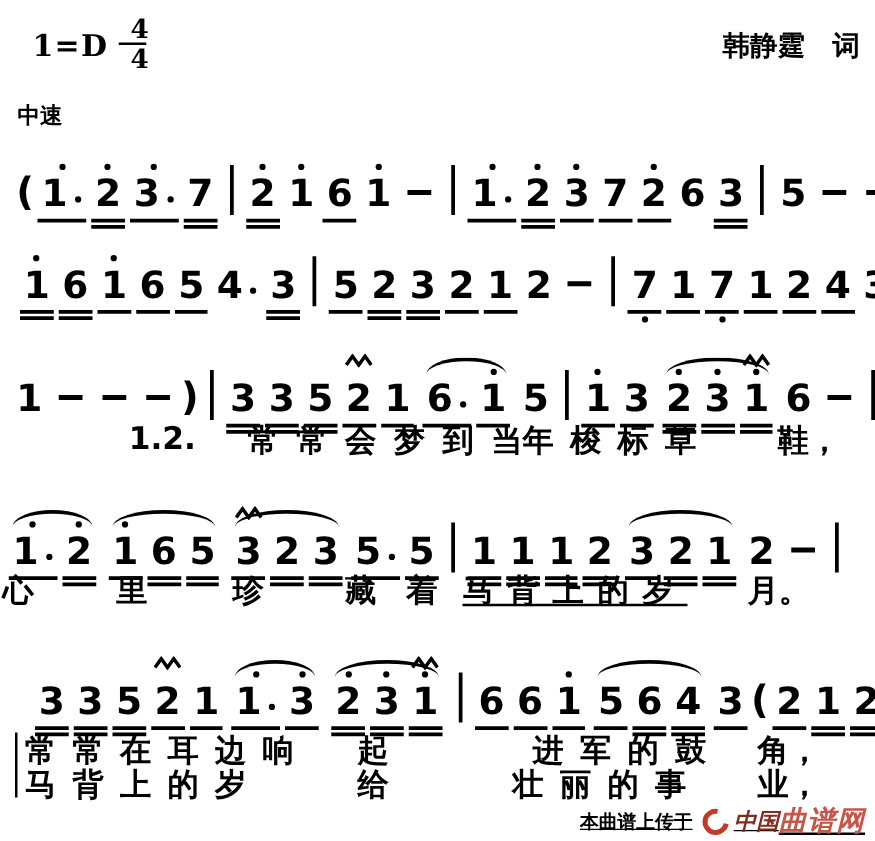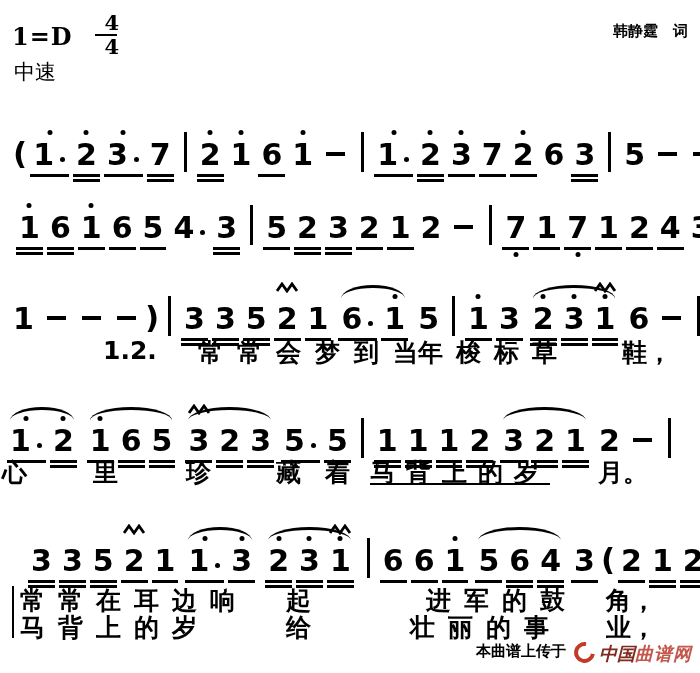--- a/index.html
+++ b/index.html
@@ -1,29 +1,29 @@
 <!DOCTYPE html>
 <html><head>
 <meta charset="utf-8">
 <style>
   html,body{margin:0;padding:0;background:#fff;}
   .page{position:relative;width:700px;height:673px;background:#fff;overflow:hidden;
         font-family:"DejaVu Sans",sans-serif;color:#000;}
 
   
-  .key-sig{position:absolute;left:12px;top:22px;font:700 24px "DejaVu Serif",serif;letter-spacing:1px;}
+  .key-sig{position:absolute;left:26px;top:22px;font:700 24px "DejaVu Serif",serif;letter-spacing:1px;}
   .time-sig{position:absolute;left:93px;top:13px;width:26px;text-align:right;
             font:700 21px "DejaVu Serif",serif;line-height:20px;}
   .ts-bar{display:block;height:2px;background:#000;margin:1px 2px;}
   .title{position:absolute;left:0;right:0;top:12px;margin:0;text-align:center;
          font-size:37px;font-weight:700;letter-spacing:4px;}
-  .credit{position:absolute;right:12px;font-size:15px;font-weight:700;white-space:nowrap;}
+  .credit{position:absolute;right:12px;font-size:22px;font-weight:700;white-space:nowrap;}
   .lyricist{top:22px;}
   .composer{top:57px;}
-  .tempo{position:absolute;left:14px;top:58px;font-size:21px;font-weight:400;}
+  .tempo{position:absolute;left:14px;top:80px;font-size:18px;font-weight:700;}
 
   
   .music-line{position:absolute;white-space:nowrap;}
   .note{display:inline-block;position:relative;font:700 30px "DejaVu Sans",sans-serif;
         line-height:34px;padding:0 3px 2px;margin:0 2px;}
   .u1{border-bottom:3px solid #000;}
   .u2{border-bottom:8px double #000;}
   .oct{position:absolute;left:50%;transform:translateX(-50%);width:5px;height:5px;
        border-radius:50%;background:#000;}
   .oct.up{top:-8px;}
@@ -38,25 +38,25 @@
   .mordent svg{display:block;}
   .bar{display:inline-block;width:3px;height:40px;background:#000;margin:0 8px;vertical-align:-7px;}
   .dash{display:inline-block;width:19px;height:4px;background:#000;margin:0 8px;vertical-align:9px;}
   .ptxt{font:700 31px "DejaVu Sans",sans-serif;vertical-align:1px;margin:0 1px;display:inline-block;}
 
   
   .lyr{position:absolute;font-size:25px;font-weight:700;white-space:nowrap;}
   .verse-bracket{position:absolute;left:12px;top:586px;width:2px;height:52px;background:#000;}
 
   
-  .footer{position:absolute;right:8px;top:642px;display:flex;align-items:flex-start;font-size:15px;font-weight:600;}
+  .footer{position:absolute;right:8px;top:642px;display:flex;align-items:center;font-size:15px;font-weight:600;text-decoration:underline;}
   .logo-icon{display:inline-block;width:13px;height:13px;border:4px solid #c23a28;
              border-right-color:transparent;border-radius:50%;margin:0 4px 0 8px;transform:rotate(-35deg);}
   .logo-cn{color:#7e2b20;font-weight:700;font-style:italic;font-size:18px;}
-  .logo-rest{color:#c4574b;font-weight:700;font-style:italic;font-size:18px;letter-spacing:1px;}
+  .logo-rest{color:#c4574b;font-weight:700;font-style:italic;font-size:22px;letter-spacing:1px;}
 </style>
 </head>
 <body>
 
 <div class="page">
   <div class="key-sig">1=D</div>
   <div class="time-sig">
     <span class="ts-top">4</span>
     <span class="ts-bar"></span>
     <span class="ts-bottom">4</span>

